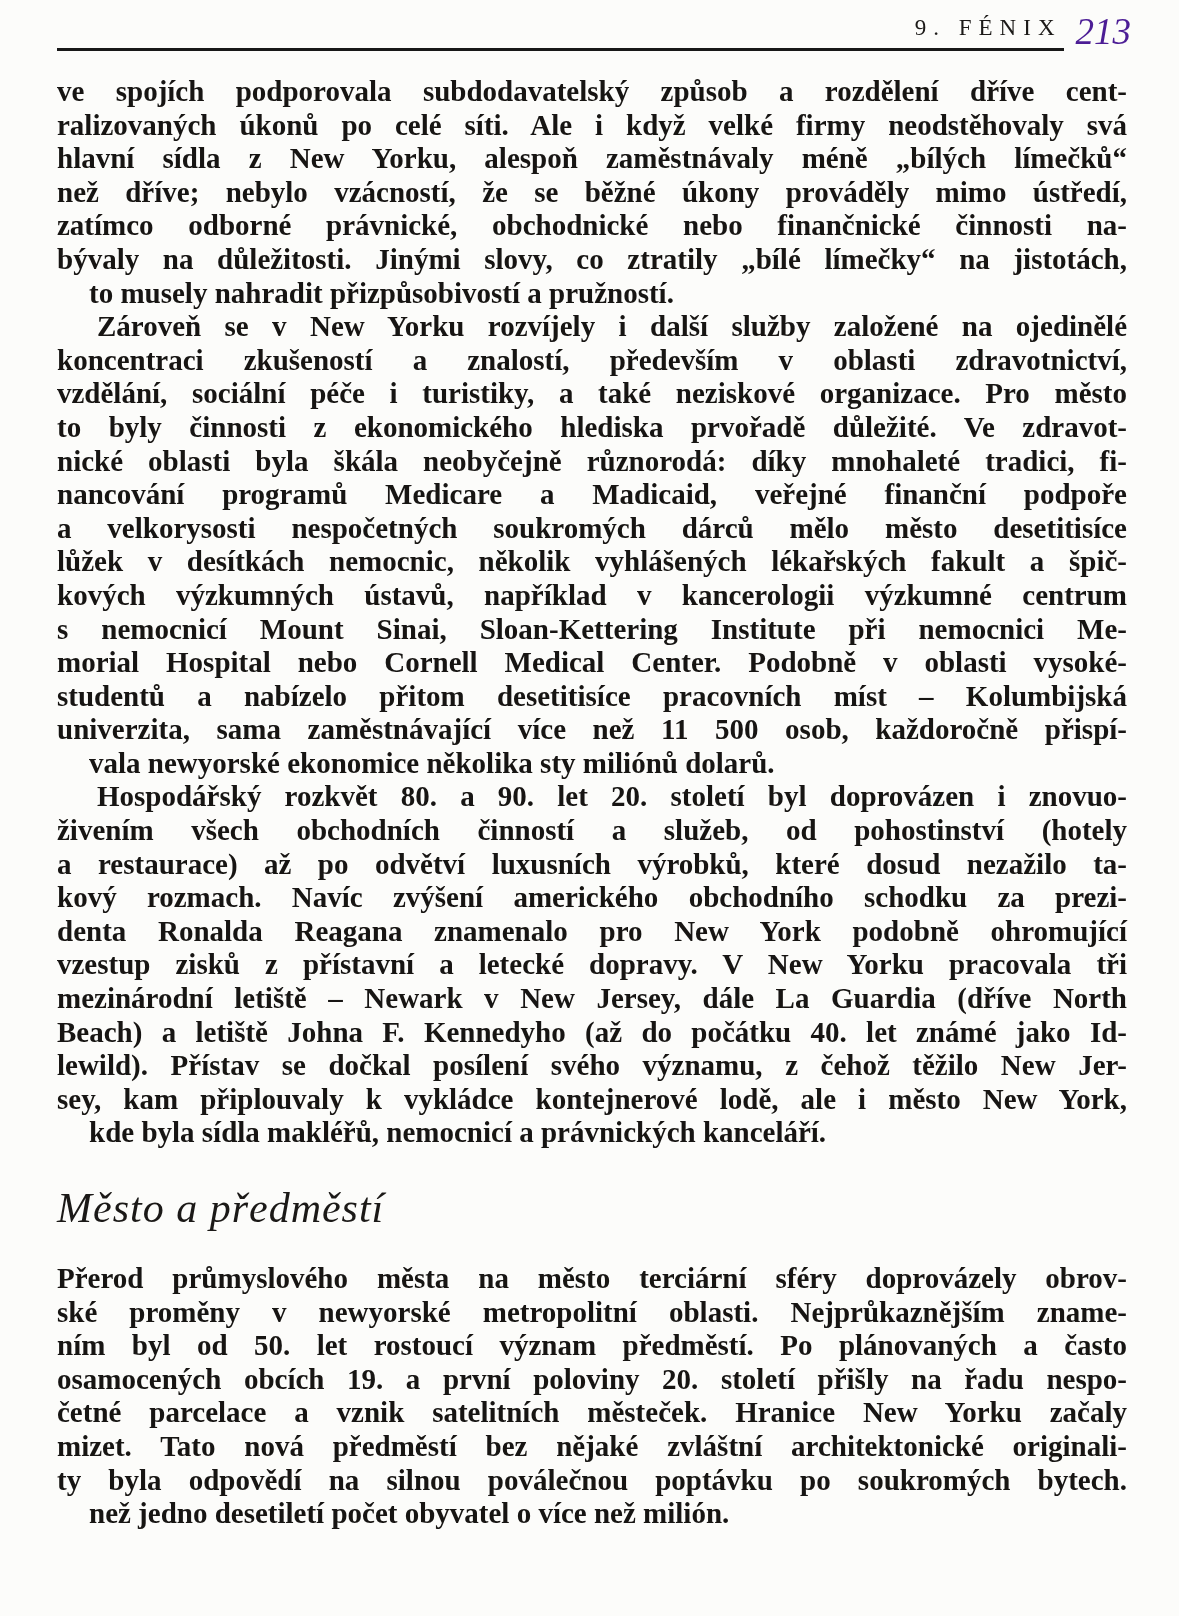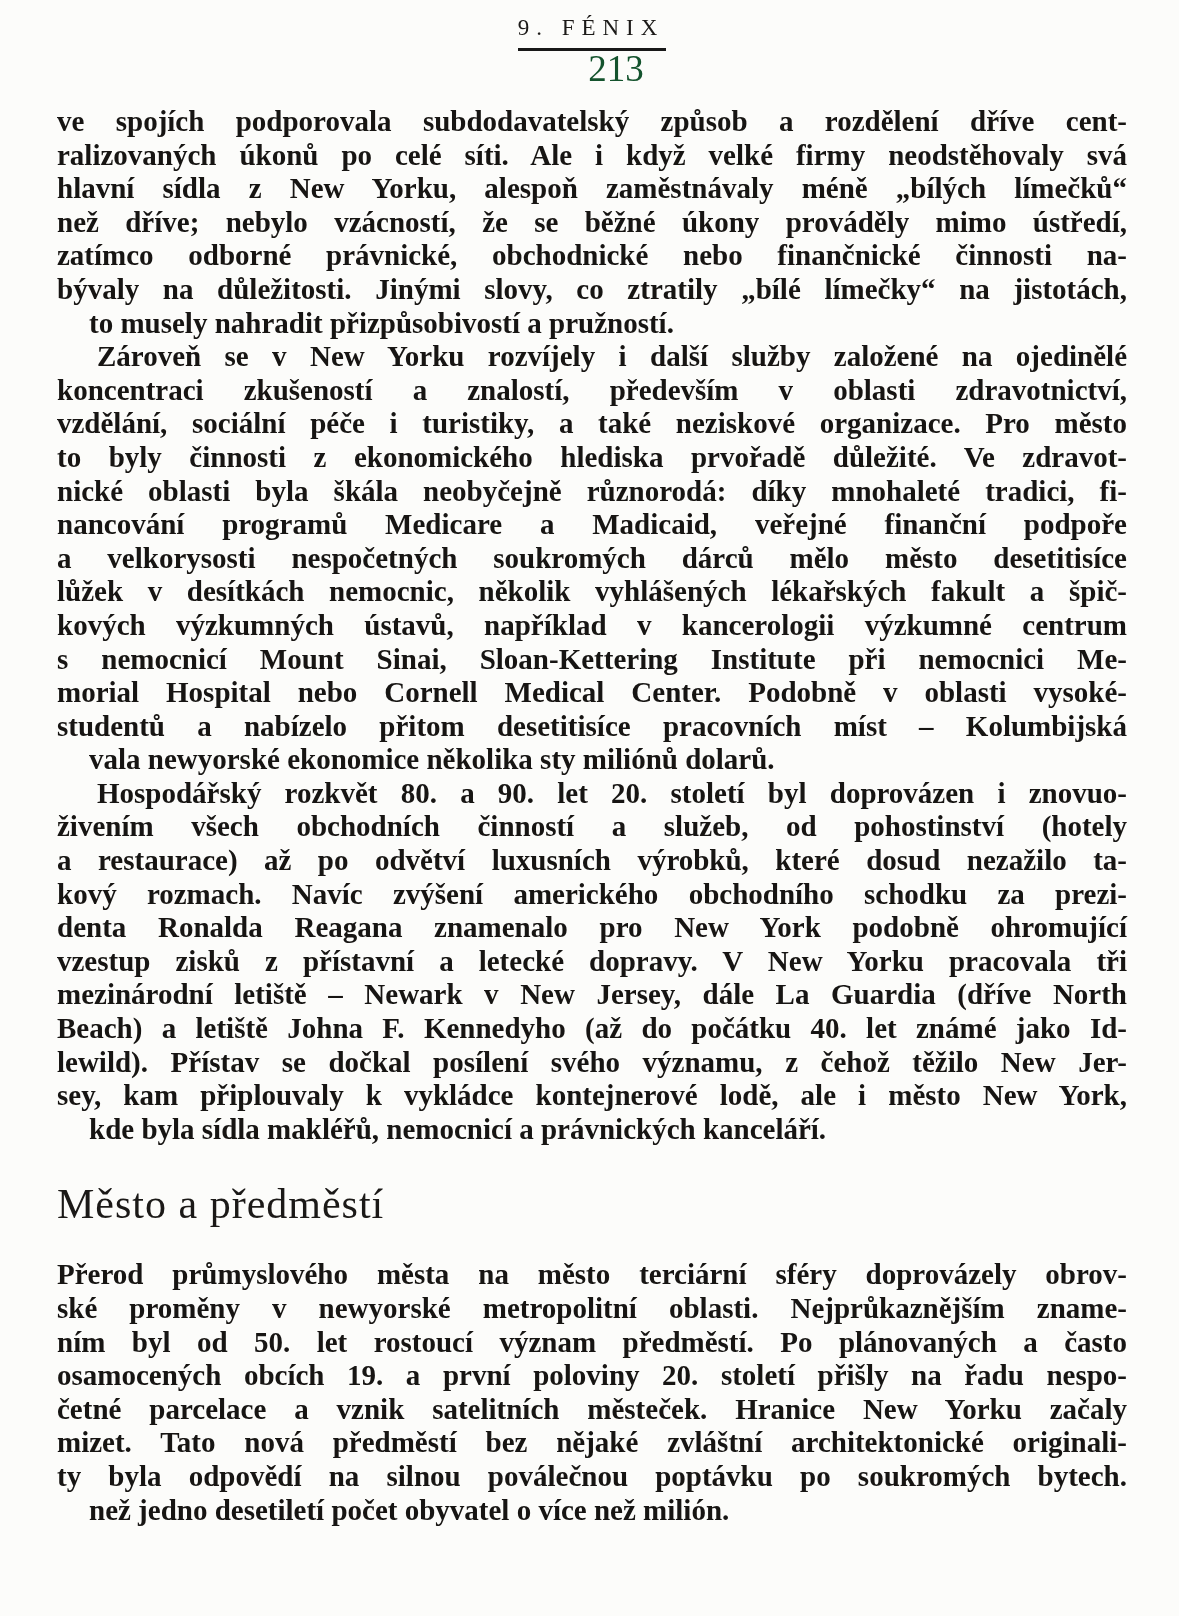--- a/index.html
+++ b/index.html
@@ -17,45 +17,45 @@
     margin: 0 auto;
     background: #fcfcfa;
     color: #171513;
     box-sizing: border-box;
     padding: 14px 52px 0 57px;
     overflow: hidden;
   }
   
   header {
     display: flex;
-    align-items: center;
-    flex-direction: column;
+    align-items: flex-start;
   }
   .header-left {
     flex: 1;
   }
   .chapter {
     font-size: 23px;
     letter-spacing: 7px;
     text-align: right;
     line-height: 28px;
     color: #1c1a18;
     padding-right: 2px;
   }
   .rule {
     border-top: 3.5px solid #181818;
     margin-top: 6px;
   }
   .pagenum {
+    font-style: italic;
     font-size: 37px;
     line-height: 30px;
-    margin-left: 44px;
+    margin-left: 12px;
     margin-right: -4px;
     transform: translateY(3px);
-    color: #14532d;
+    color: #4c1d95;
   }
   
   main {
     margin-top: 24px;
     font-size: 29px;
     line-height: 33.6px;
     color: #171513;
   }
   .para {
     margin: 0;
@@ -67,20 +67,21 @@
   }
   .line.last {
     text-align: left;
     text-align-last: left;
     margin-left: 32px;
   }
   .para.indent .line:first-child {
     text-indent: 40px;
   }
   .section-heading {
+    font-style: italic;
     font-weight: normal;
     font-size: 42px;
     line-height: 52px;
     letter-spacing: 1px;
     margin: 32px 0 28px 0;
     color: #1b1917;
   }
 </style>
 </head>
 <body>
@@ -110,20 +111,21 @@
         <div class="line">vzdělání, sociální péče i turistiky, a také neziskové organizace. Pro město</div>
         <div class="line">to byly činnosti z ekonomického hlediska prvořadě důležité. Ve zdravot-</div>
         <div class="line">nické oblasti byla škála neobyčejně různorodá: díky mnohaleté tradici, fi-</div>
         <div class="line">nancování programů Medicare a Madicaid, veřejné finanční podpoře</div>
         <div class="line">a velkorysosti nespočetných soukromých dárců mělo město desetitisíce</div>
         <div class="line">lůžek v desítkách nemocnic, několik vyhlášených lékařských fakult a špič-</div>
         <div class="line">kových výzkumných ústavů, například v kancerologii výzkumné centrum</div>
         <div class="line">s nemocnicí Mount Sinai, Sloan-Kettering Institute při nemocnici Me-</div>
         <div class="line">morial Hospital nebo Cornell Medical Center. Podobně v oblasti vysoké-</div>
         <div class="line">studentů a nabízelo přitom desetitisíce pracovních míst – Kolumbijská</div>
+        <div class="line">univerzita, sama zaměstnávající více než 11 500 osob, každoročně přispí-</div>
         <div class="line last">vala newyorské ekonomice několika sty miliónů dolarů.</div>
       </div>
       <div class="para indent">
         <div class="line">Hospodářský rozkvět 80. a 90. let 20. století byl doprovázen i znovuo-</div>
         <div class="line">živením všech obchodních činností a služeb, od pohostinství (hotely</div>
         <div class="line">a restaurace) až po odvětví luxusních výrobků, které dosud nezažilo ta-</div>
         <div class="line">kový rozmach. Navíc zvýšení amerického obchodního schodku za prezi-</div>
         <div class="line">denta Ronalda Reagana znamenalo pro New York podobně ohromující</div>
         <div class="line">vzestup zisků z přístavní a letecké dopravy. V New Yorku pracovala tři</div>
         <div class="line">mezinárodní letiště – Newark v New Jersey, dále La Guardia (dříve North</div>

